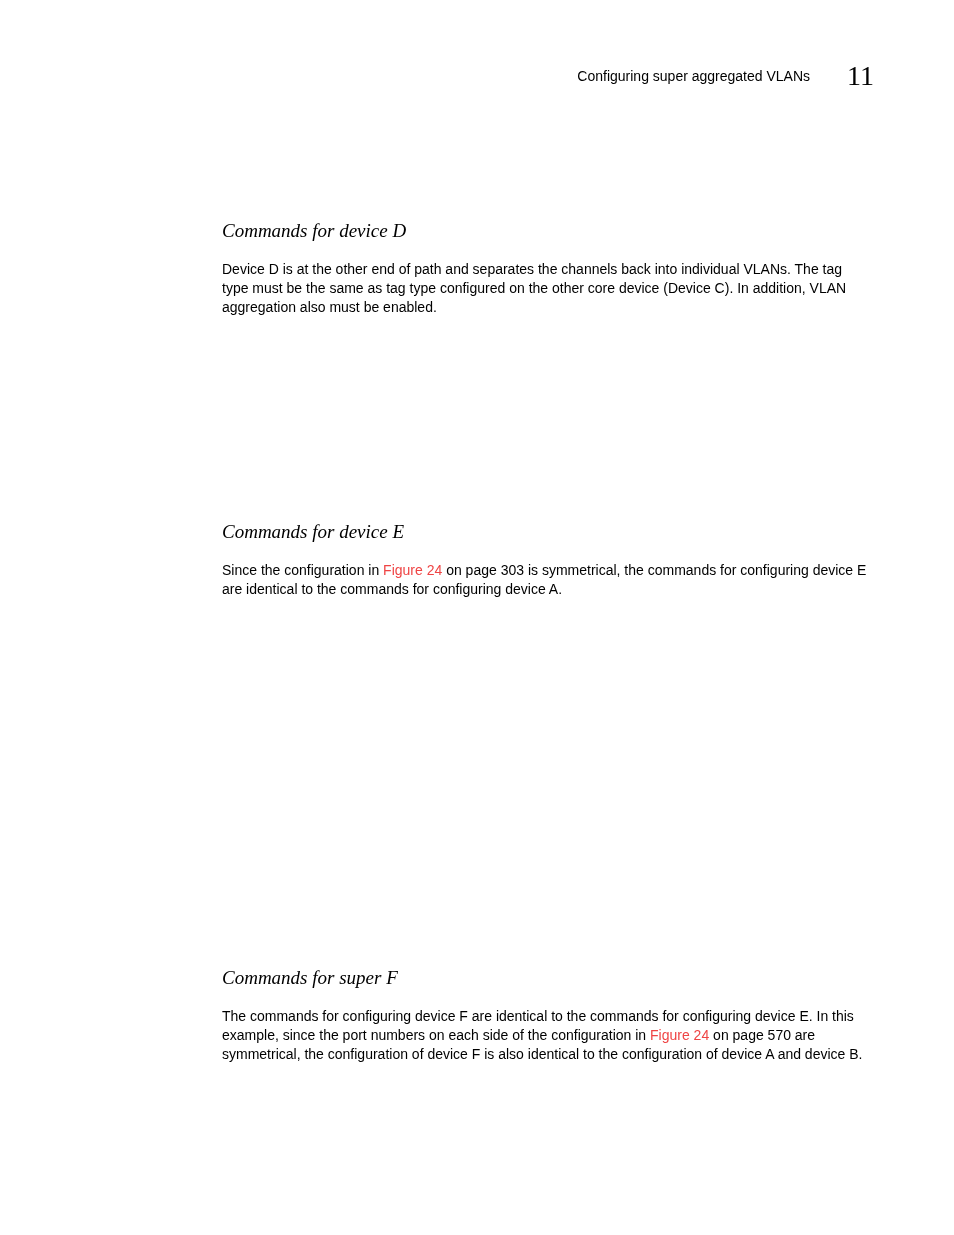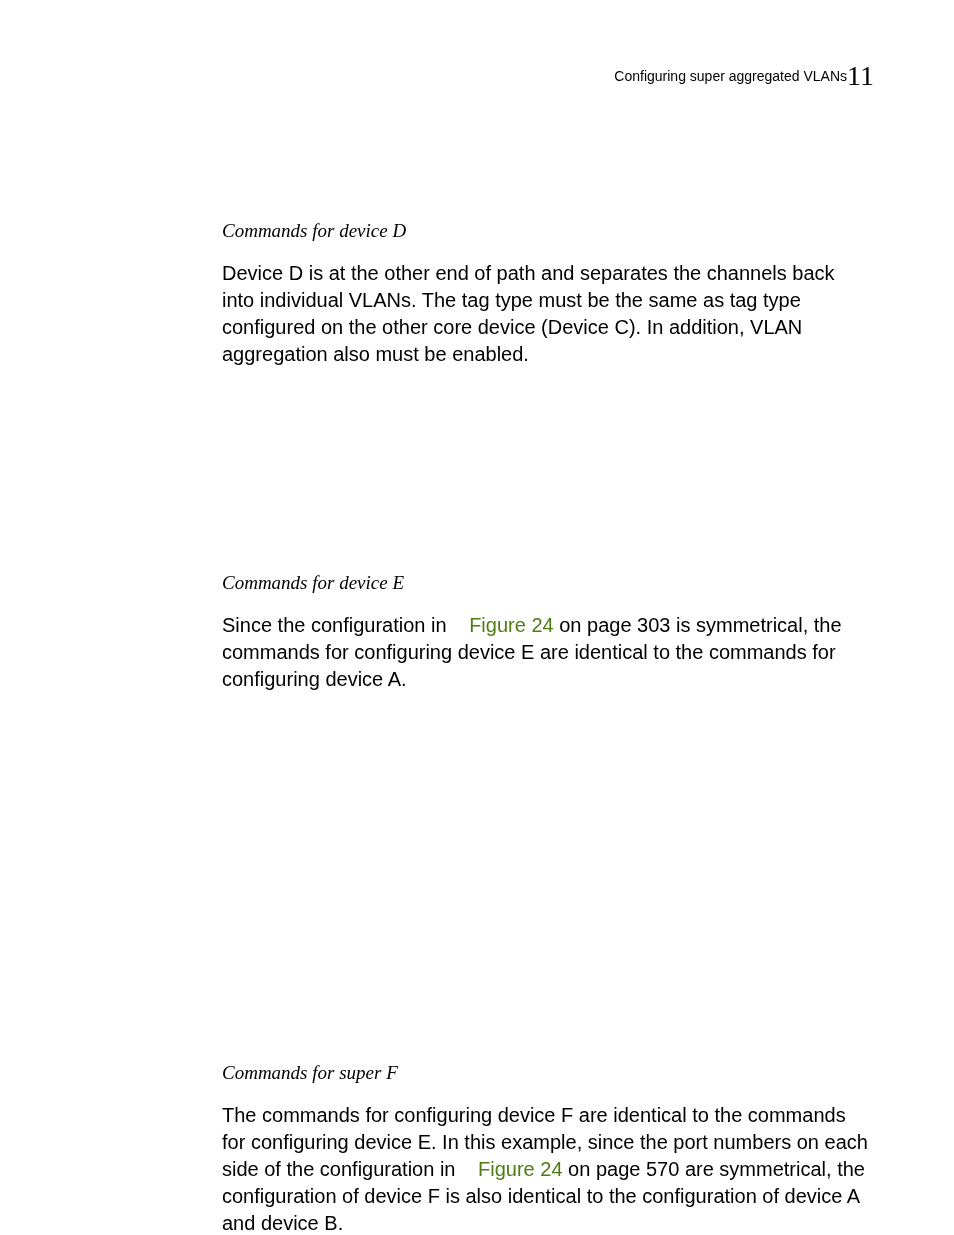--- a/index.html
+++ b/index.html
@@ -19,42 +19,42 @@
     display: flex;
     align-items: center;
   }
   .header-text {
     font-size: 14px;
   }
   .chapter-number {
     font-family: Georgia, 'Times New Roman', serif;
     font-size: 28px;
     font-weight: normal;
+    margin-left: 37px;
   }
   .content {
     position: absolute;
     left: 222px;
     top: 220px;
     width: 650px;
   }
   .section-heading {
     font-family: Georgia, 'Times New Roman', serif;
     font-style: italic;
     font-weight: normal;
     font-size: 19px;
     margin: 0 0 18px 0;
   }
   .body-text {
-    font-size: 20px;
+    font-size: 14px;
     line-height: 1.35;
     margin: 0 0 14px 0;
   }
   .link {
-    color: #4d7c0f;
-    margin-left: 17px;
+    color: #ef4444;
   }
   .section-gap-1 {
     height: 190px;
   }
   .section-gap-2 {
     height: 355px;
   }
 </style>
 </head>
 <body>

